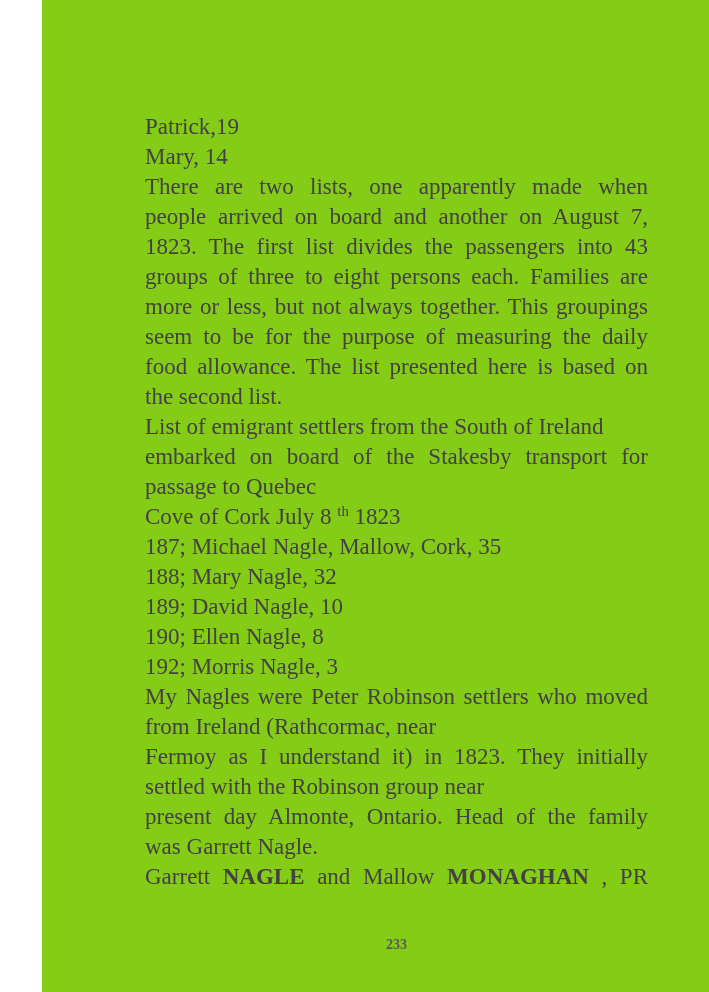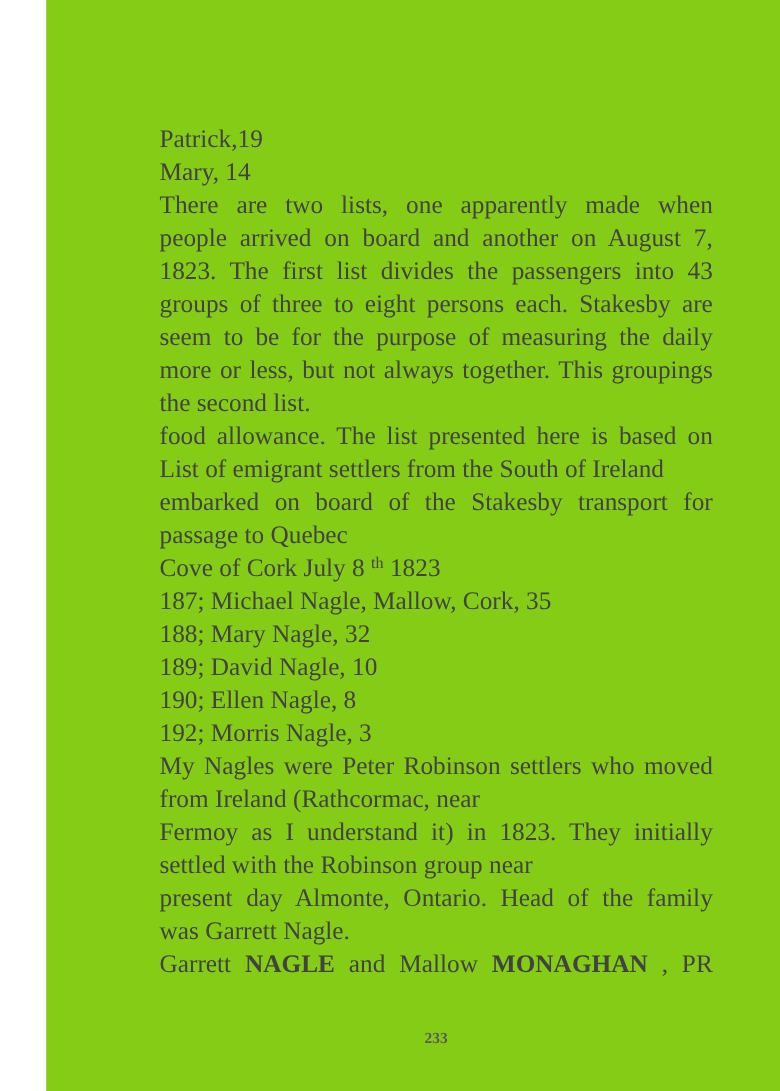--- a/index.html
+++ b/index.html
@@ -59,25 +59,25 @@
 </head>
 <body>
 
 <div class="page" style="background: #84cc16; color: rgb(66, 66, 66); margin-left: 42px;">
   <main class="text-block">
       <div class="line"><span>Patrick,19</span></div>
       <div class="line"><span>Mary, 14</span></div>
       <div class="line justify"><span>There are two lists, one apparently made when</span></div>
       <div class="line justify"><span>people arrived on board and another on August 7,</span></div>
       <div class="line justify"><span>1823. The first list divides the passengers into 43</span></div>
-      <div class="line justify"><span>groups of three to eight persons each. Stakesby are</span></div>
+      <div class="line justify"><span>groups of three to eight persons each. Families are</span></div>
+      <div class="line justify"><span>more or less, but not always together. This groupings</span></div>
       <div class="line justify"><span>seem to be for the purpose of measuring the daily</span></div>
-      <div class="line justify"><span>more or less, but not always together. This groupings</span></div>
+      <div class="line justify"><span>food allowance. The list presented here is based on</span></div>
       <div class="line"><span>the second list.</span></div>
-      <div class="line justify"><span>food allowance. The list presented here is based on</span></div>
       <div class="line"><span>List of emigrant settlers from the South of Ireland</span></div>
       <div class="line justify bold"><span>embarked on board of the Stakesby transport for</span></div>
       <div class="line bold"><span>passage to Quebec</span></div>
       <div class="line bold"><span>Cove of Cork July 8 </span><sup class="sup-run">th</sup><span> 1823</span></div>
       <div class="line"><span>187; Michael Nagle, Mallow, Cork, 35</span></div>
       <div class="line"><span>188; Mary Nagle, 32</span></div>
       <div class="line"><span>189; David Nagle, 10</span></div>
       <div class="line"><span>190; Ellen Nagle, 8</span></div>
       <div class="line"><span>192; Morris Nagle, 3</span></div>
       <div class="line justify"><span>My Nagles were Peter Robinson settlers who moved</span></div>

